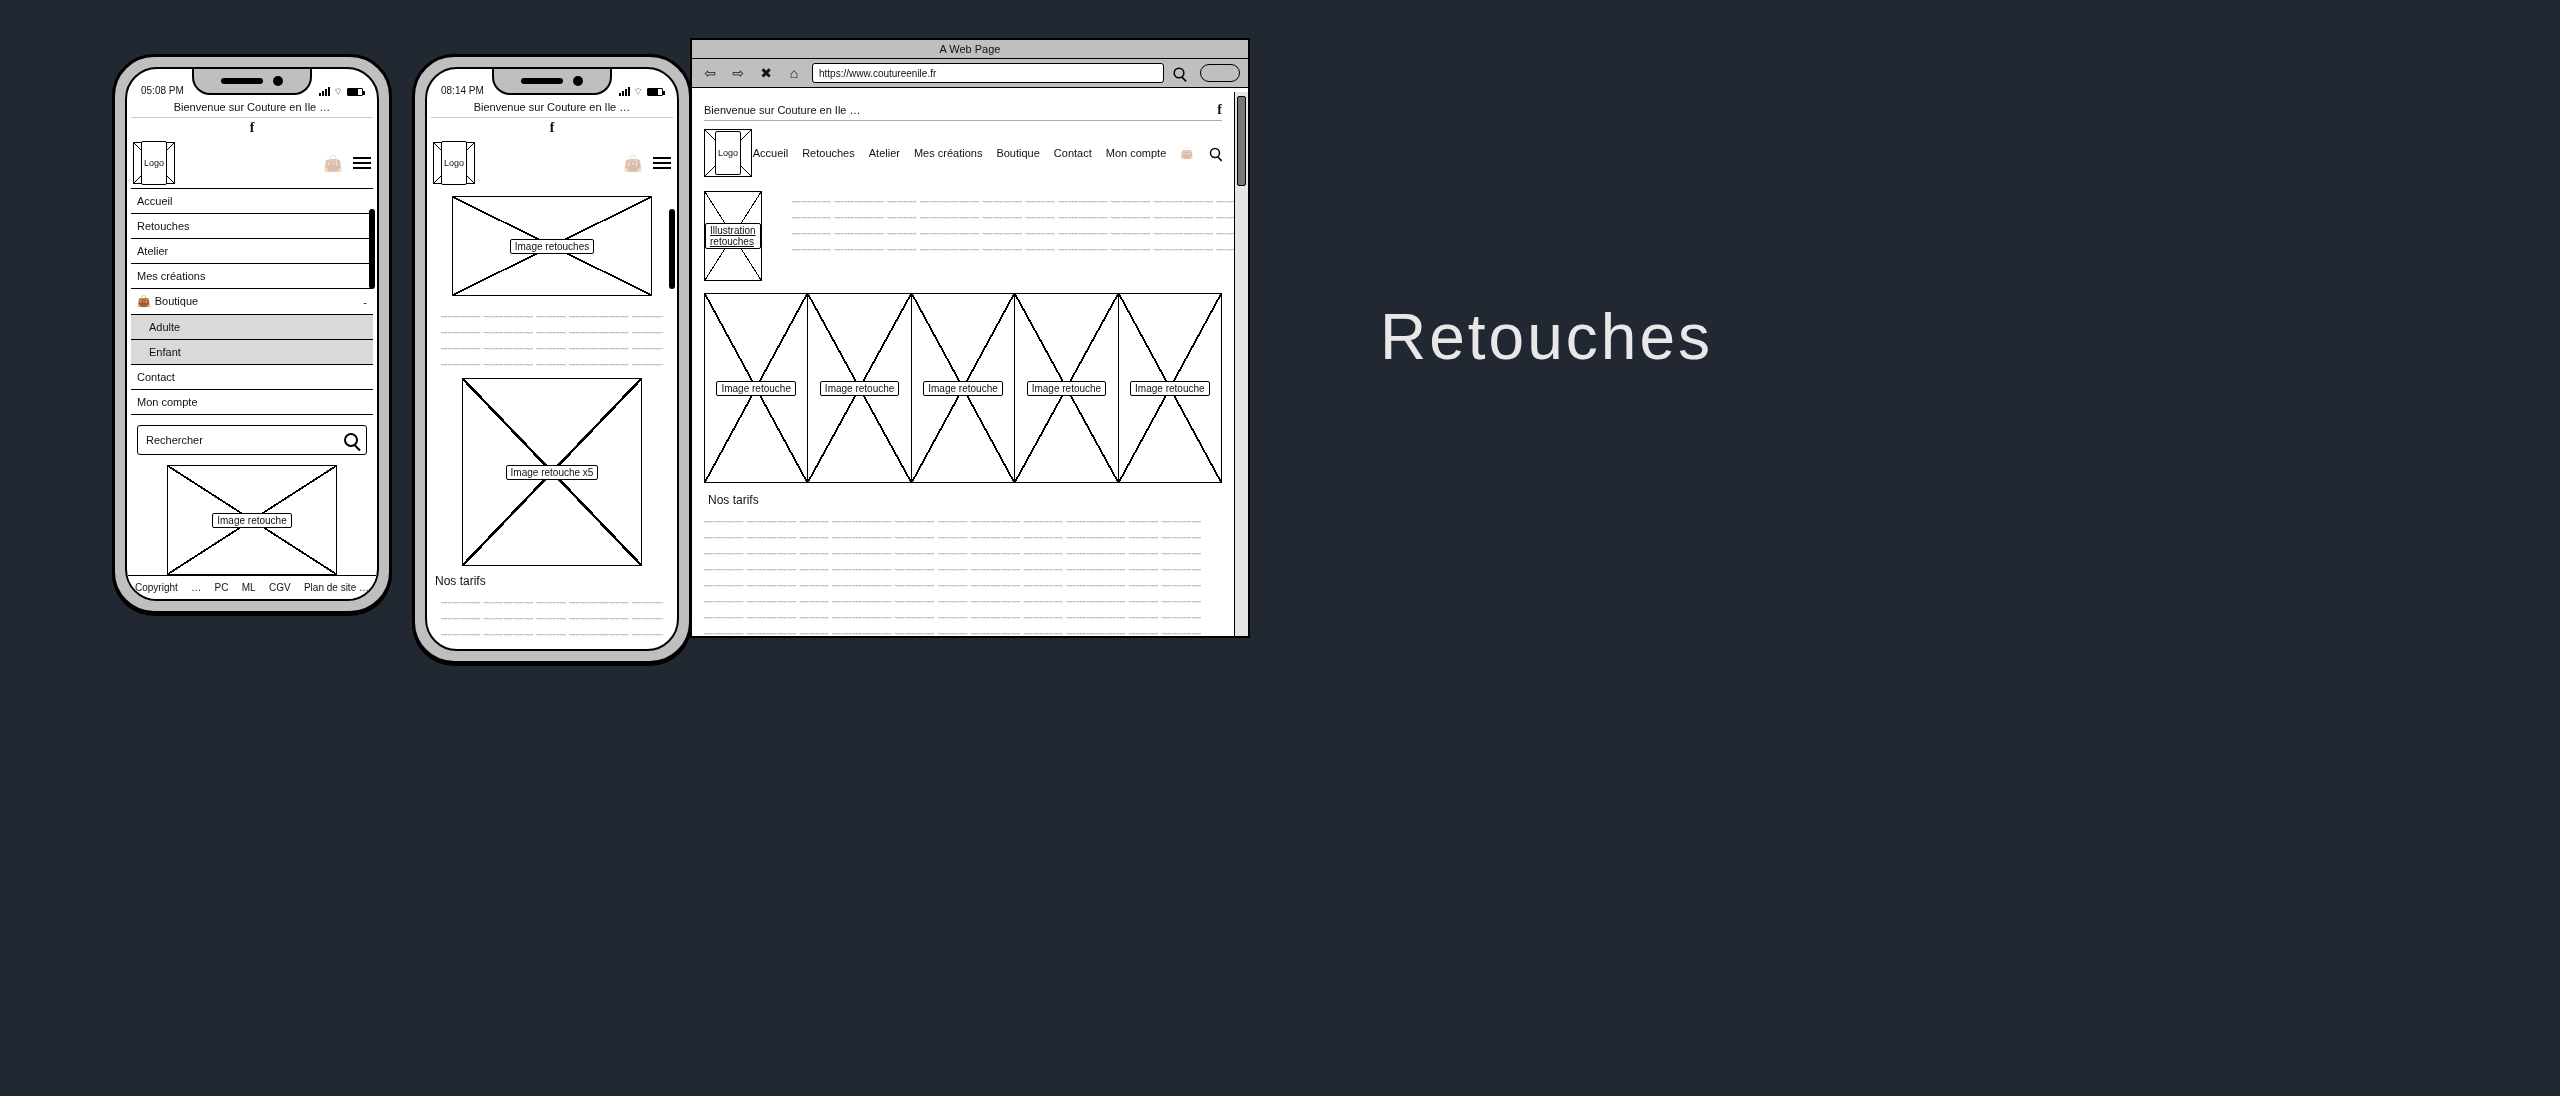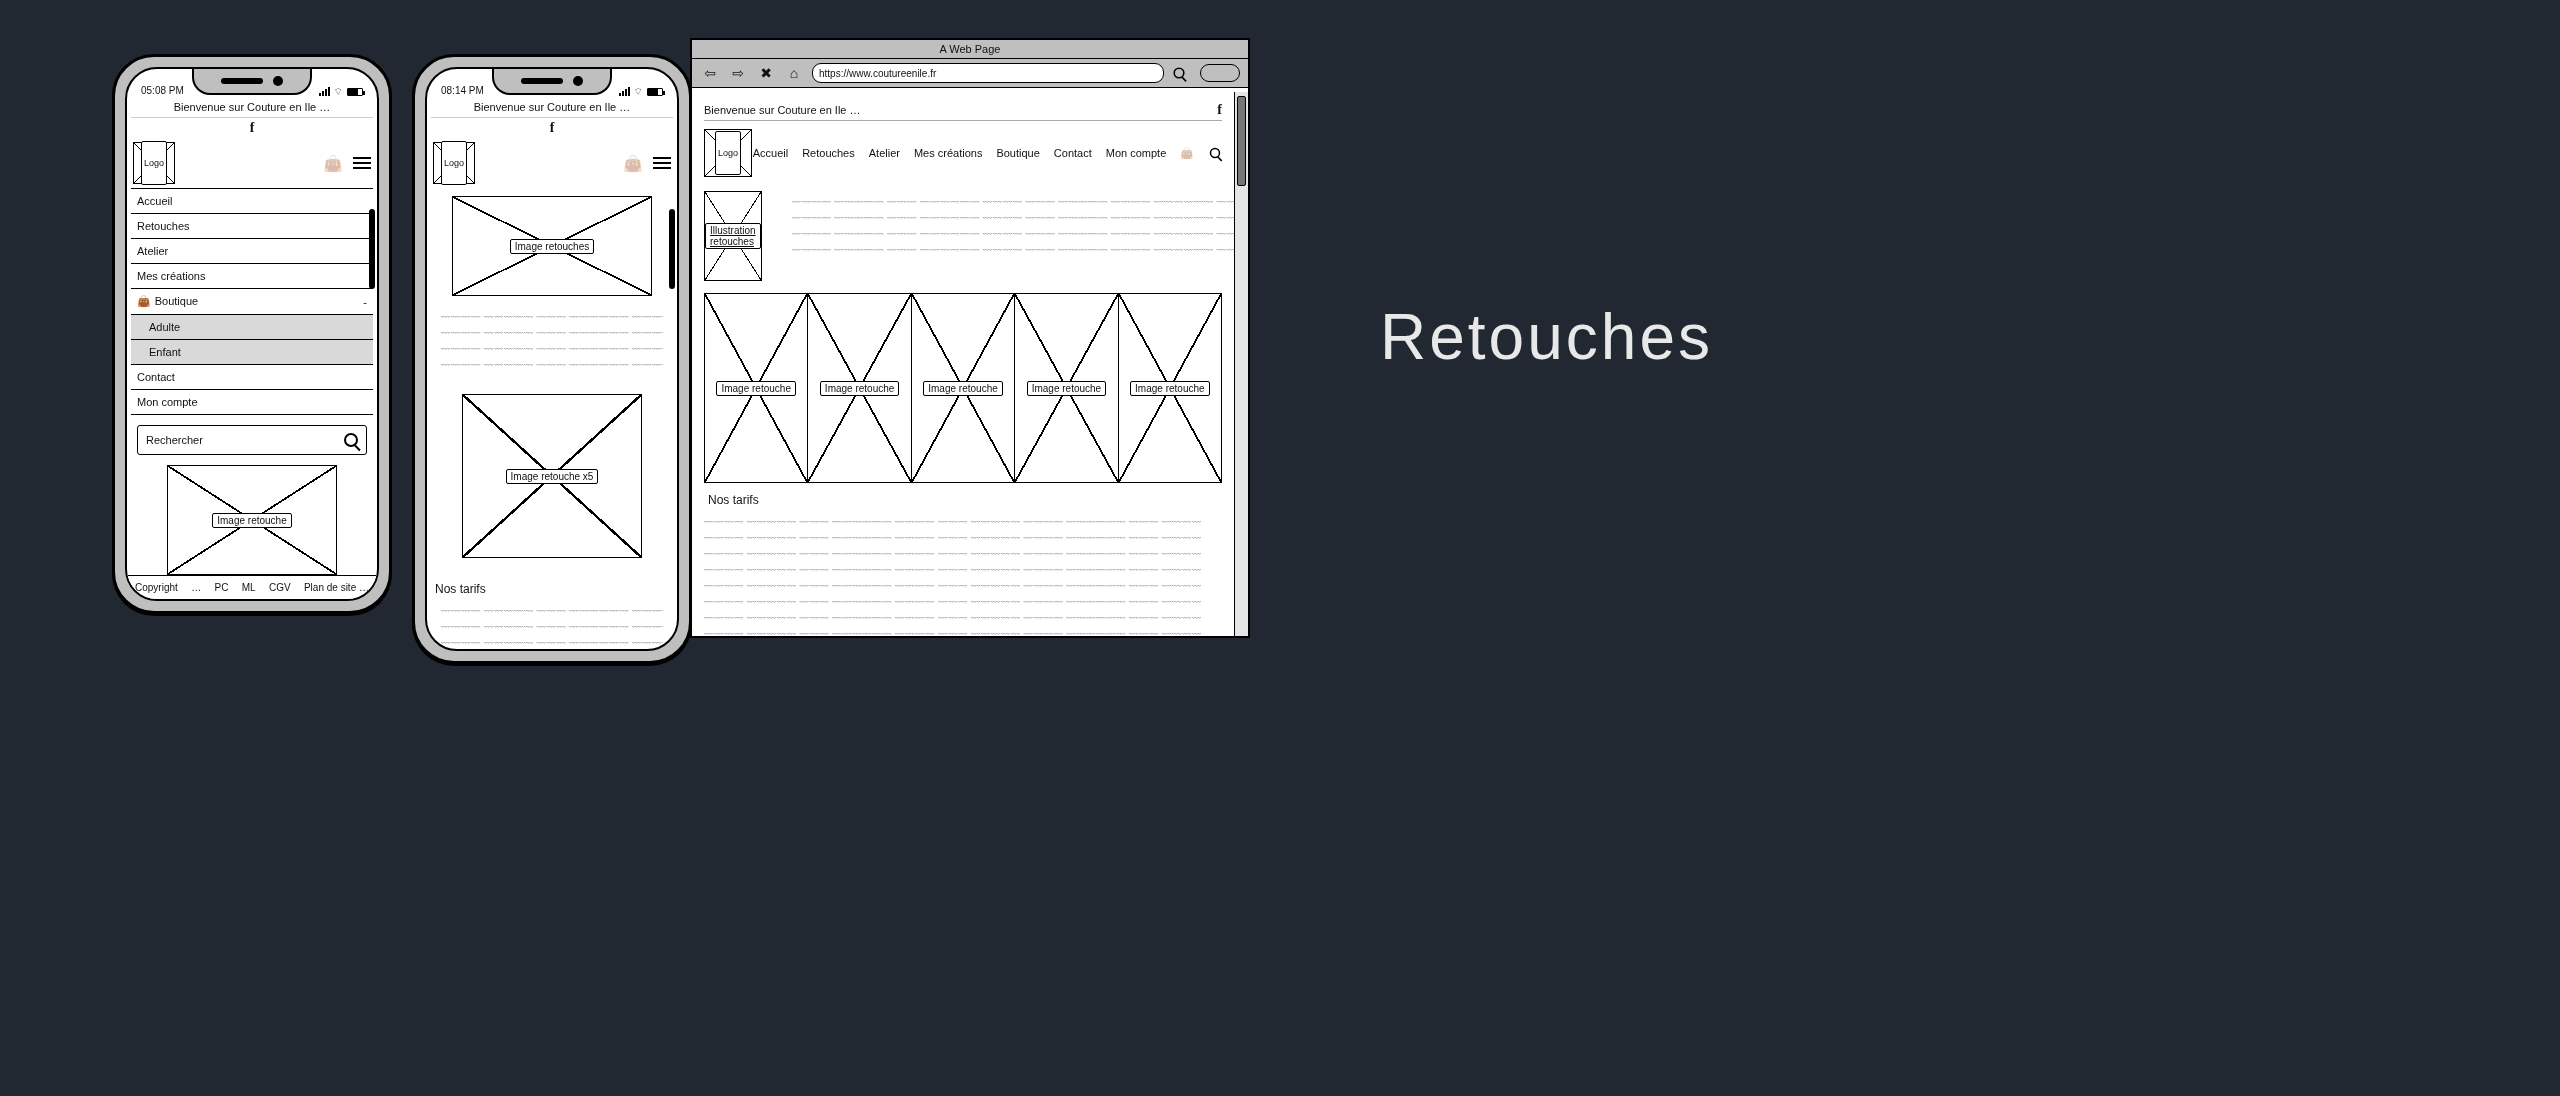--- a/index.html
+++ b/index.html
@@ -115,21 +115,21 @@
 
   
   .browser {
     position:absolute;
     border:2px solid #000;
     background:#fff;
   }
   .titlebar{background:#bfbfbf;border-bottom:1.5px solid #000;text-align:center;font-size:11px;padding:3px 0;}
   .toolbar{background:#bfbfbf;border-bottom:1.5px solid #000;display:flex;align-items:center;gap:8px;padding:4px 8px;}
   .tool-btn{width:20px;height:18px;display:flex;align-items:center;justify-content:center;font-size:14px;}
-  .urlbar{flex:1;background:#fff;border:1.5px solid #000;border-radius:9px;height:20px;font-size:10px;display:flex;align-items:center;padding:0 6px;}
+  .urlbar{flex:1;background:#fff;border:1.5px solid #000;border-radius:3px;height:20px;font-size:10px;display:flex;align-items:center;padding:0 6px;}
   .go-pill{width:40px;height:18px;border:1.5px solid #000;border-radius:9px;margin-left:6px;}
   .b-content{position:absolute;top:52px;bottom:0;left:0;right:14px;padding:8px 12px;overflow:hidden;}
   .b-scroll{position:absolute;top:52px;right:0;width:14px;bottom:0;border-left:1.5px solid #000;background:#e5e5e5;}
   .b-scroll .thumb{position:absolute;top:4px;left:2px;right:2px;height:90px;background:#777;border:1px solid #000;border-radius:2px;}
   .b-welcome-row{display:flex;justify-content:space-between;align-items:center;border-bottom:1px solid #aaa;padding:2px 0;font-size:11px;}
   .b-navrow{display:flex;justify-content:space-between;align-items:center;padding:8px 0 14px 0;}
   .b-navlinks{display:flex;gap:14px;font-size:11px;align-items:center;}
   .b-hero{display:flex;gap:30px;margin-bottom:12px;}
   .b-gallery{display:flex;gap:0;margin:10px 0;}
   .b-gallery .img-ph{flex:1;height:190px;border-right:none;}
@@ -280,21 +280,21 @@
         <span>Image retouches</span>
       </div>
 
       <div class="wavy" style="padding:0 10px;">
         <div>﹏﹏﹏﹏ ﹏﹏﹏﹏﹏ ﹏﹏﹏ ﹏﹏﹏﹏﹏﹏ ﹏﹏﹏﹏ ﹏﹏﹏ ﹏﹏﹏﹏﹏ ﹏﹏﹏﹏ ﹏﹏﹏﹏﹏﹏ ﹏﹏﹏ ﹏﹏﹏﹏</div>
             <div>﹏﹏﹏﹏ ﹏﹏﹏﹏﹏ ﹏﹏﹏ ﹏﹏﹏﹏﹏﹏ ﹏﹏﹏﹏ ﹏﹏﹏ ﹏﹏﹏﹏﹏ ﹏﹏﹏﹏ ﹏﹏﹏﹏﹏﹏ ﹏﹏﹏ ﹏﹏﹏﹏</div>
             <div>﹏﹏﹏﹏ ﹏﹏﹏﹏﹏ ﹏﹏﹏ ﹏﹏﹏﹏﹏﹏ ﹏﹏﹏﹏ ﹏﹏﹏ ﹏﹏﹏﹏﹏ ﹏﹏﹏﹏ ﹏﹏﹏﹏﹏﹏ ﹏﹏﹏ ﹏﹏﹏﹏</div>
             <div>﹏﹏﹏﹏ ﹏﹏﹏﹏﹏ ﹏﹏﹏ ﹏﹏﹏﹏﹏﹏ ﹏﹏﹏﹏ ﹏﹏﹏ ﹏﹏﹏﹏﹏ ﹏﹏﹏﹏ ﹏﹏﹏﹏﹏﹏ ﹏﹏﹏ ﹏﹏﹏﹏</div>
       </div>
 
-      <div class="img-ph" style="margin:24px auto;width:180px;height:164px;align-items:center;">
+      <div class="img-ph" style="margin:8px auto;width:180px;height:188px;align-items:center;">
         <span>Image retouche x5</span>
       </div>
 
       <div class="section-title">Nos tarifs</div>
       <div class="wavy" style="padding:0 10px;">
         <div>﹏﹏﹏﹏ ﹏﹏﹏﹏﹏ ﹏﹏﹏ ﹏﹏﹏﹏﹏﹏ ﹏﹏﹏﹏ ﹏﹏﹏ ﹏﹏﹏﹏﹏ ﹏﹏﹏﹏ ﹏﹏﹏﹏﹏﹏ ﹏﹏﹏ ﹏﹏﹏﹏</div>
             <div>﹏﹏﹏﹏ ﹏﹏﹏﹏﹏ ﹏﹏﹏ ﹏﹏﹏﹏﹏﹏ ﹏﹏﹏﹏ ﹏﹏﹏ ﹏﹏﹏﹏﹏ ﹏﹏﹏﹏ ﹏﹏﹏﹏﹏﹏ ﹏﹏﹏ ﹏﹏﹏﹏</div>
             <div>﹏﹏﹏﹏ ﹏﹏﹏﹏﹏ ﹏﹏﹏ ﹏﹏﹏﹏﹏﹏ ﹏﹏﹏﹏ ﹏﹏﹏ ﹏﹏﹏﹏﹏ ﹏﹏﹏﹏ ﹏﹏﹏﹏﹏﹏ ﹏﹏﹏ ﹏﹏﹏﹏</div>
             <div>﹏﹏﹏﹏ ﹏﹏﹏﹏﹏ ﹏﹏﹏ ﹏﹏﹏﹏﹏﹏ ﹏﹏﹏﹏ ﹏﹏﹏ ﹏﹏﹏﹏﹏ ﹏﹏﹏﹏ ﹏﹏﹏﹏﹏﹏ ﹏﹏﹏ ﹏﹏﹏﹏</div>
             <div>﹏﹏﹏﹏ ﹏﹏﹏﹏﹏ ﹏﹏﹏ ﹏﹏﹏﹏﹏﹏ ﹏﹏﹏﹏ ﹏﹏﹏ ﹏﹏﹏﹏﹏ ﹏﹏﹏﹏ ﹏﹏﹏﹏﹏﹏ ﹏﹏﹏ ﹏﹏﹏﹏</div>

